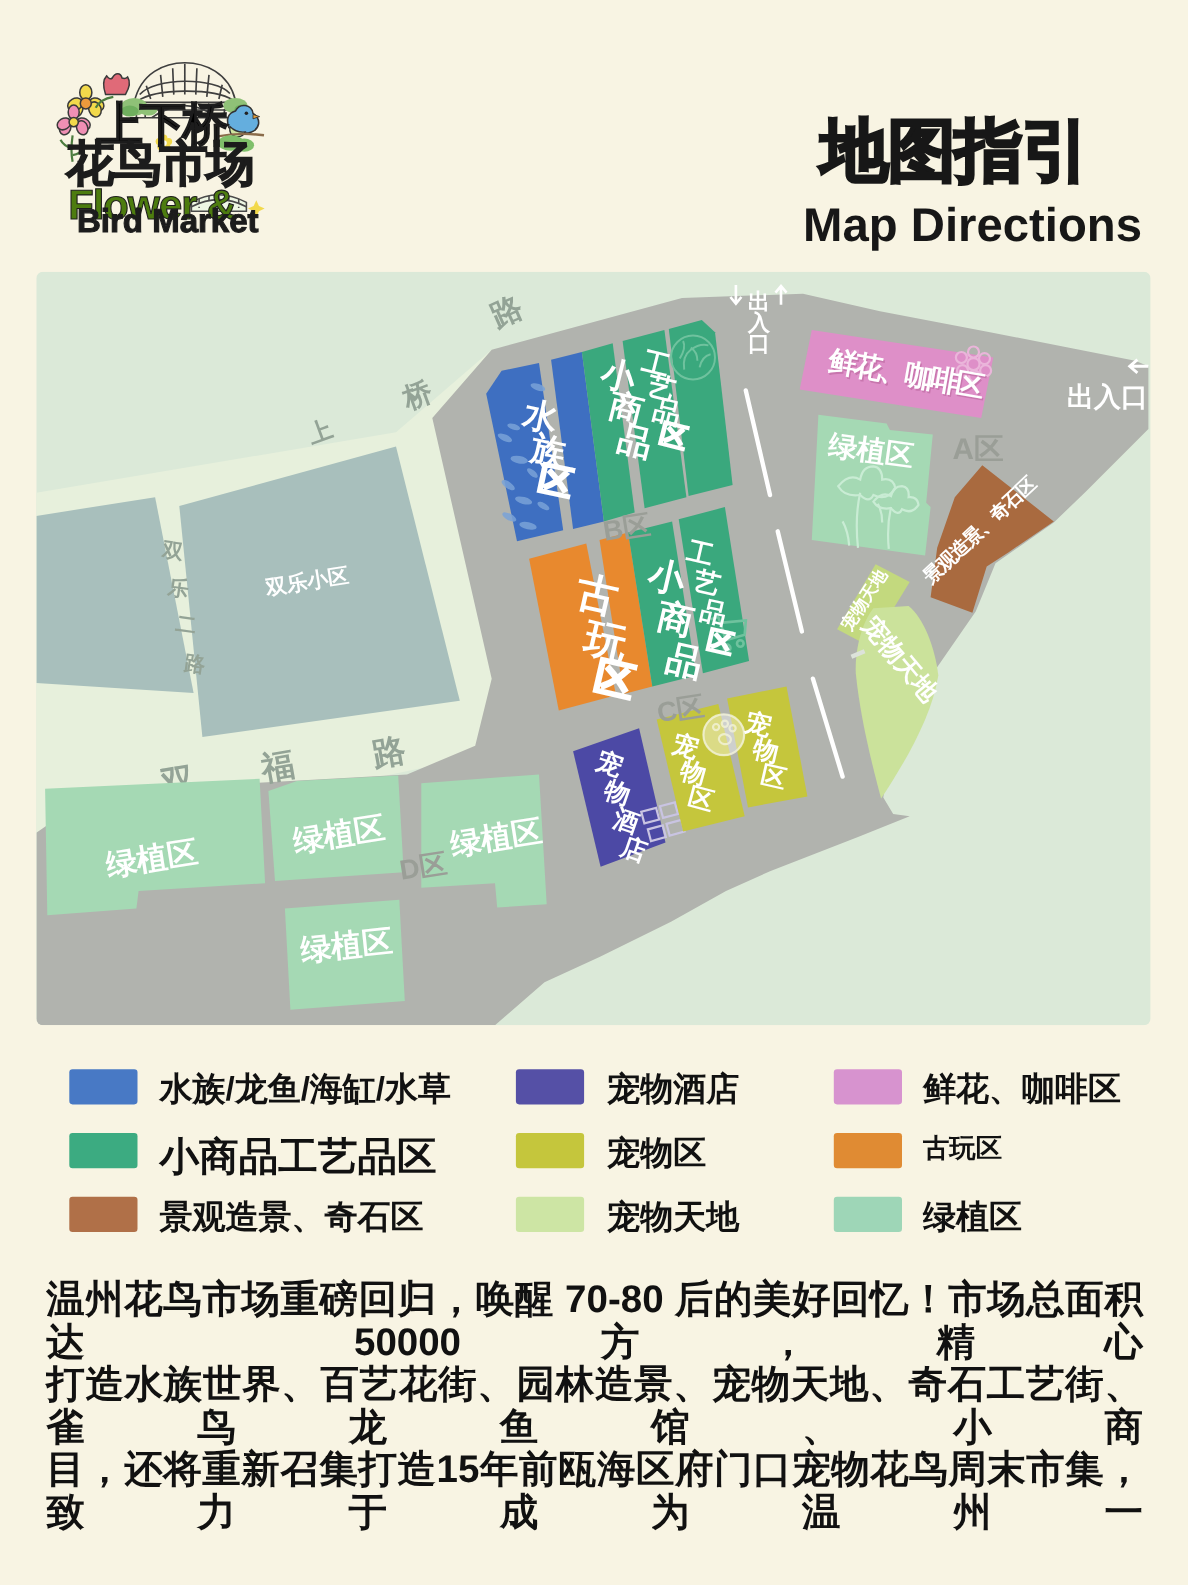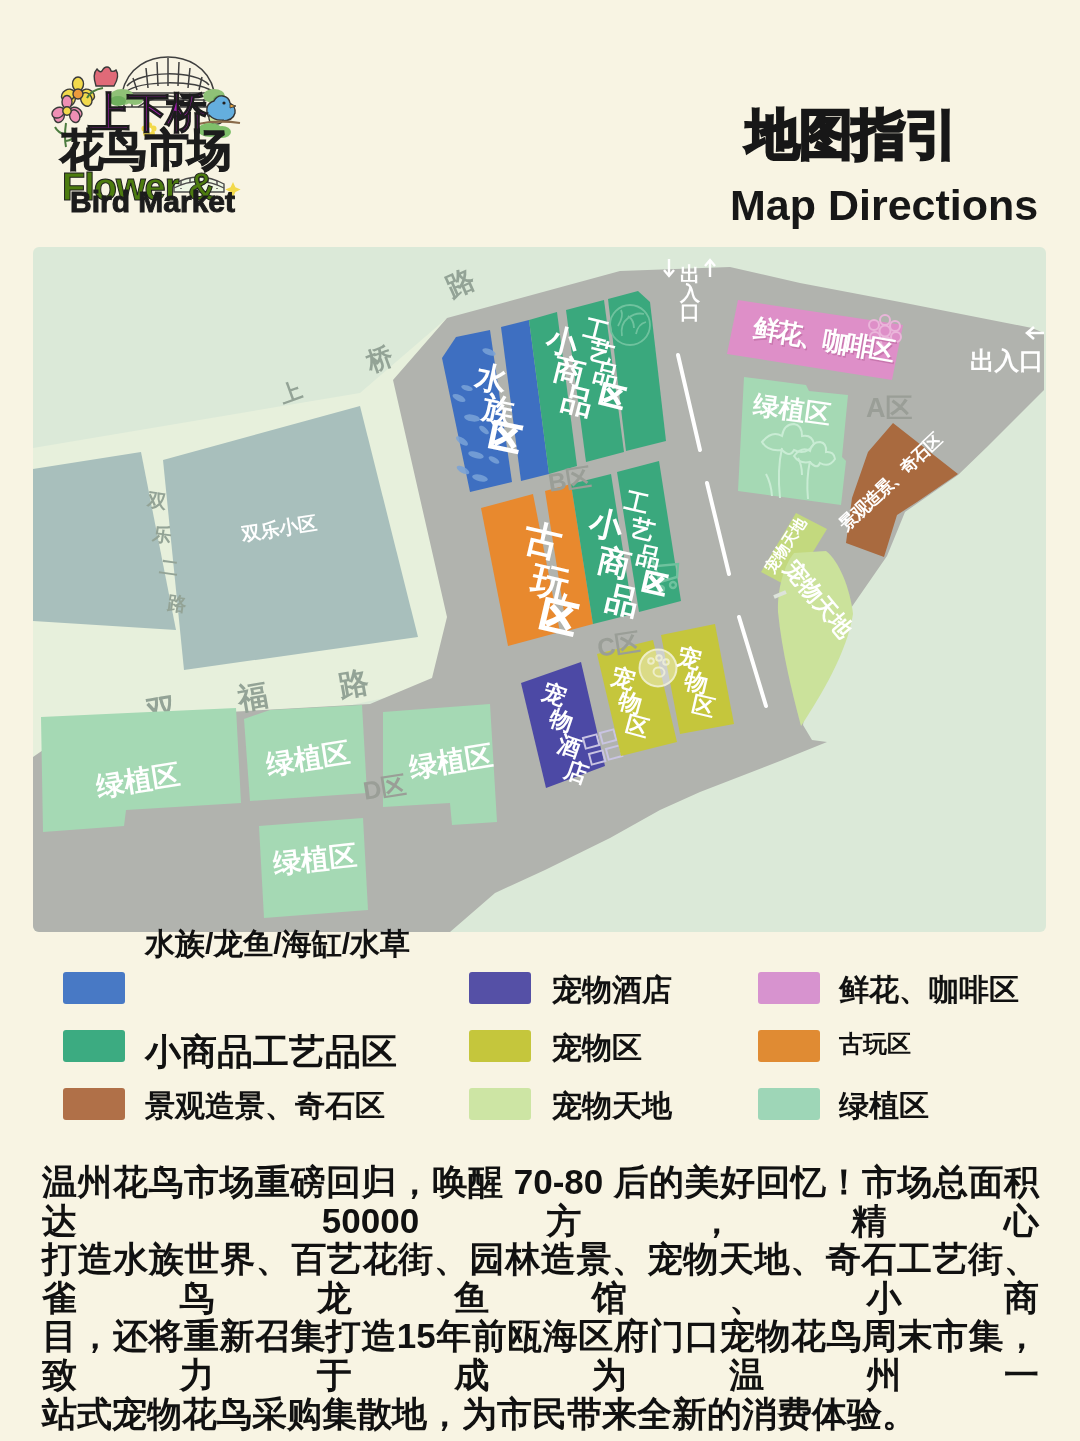--- a/index.html
+++ b/index.html
@@ -89,30 +89,30 @@
 
 <g stroke="#4a4a4a" stroke-width="1.4" fill="#eef7e4">
 <path d="M174,192 L174,184 Q198,170 224,184 L224,192 Z"></path>
 <path d="M181,189 L181,181 M190,187 L190,178 M199,186 L199,176 M208,187 L208,178 M217,189 L217,181"></path>
 <path d="M174,188 Q199,175 224,188"></path>
 </g>
 
 <path d="M233,182 l2.4,5.2 5.2,2.4 -5.2,2.4 -2.4,5.2 -2.4,-5.2 -5.2,-2.4 5.2,-2.4 z" fill="#f2d94b"></path>
 </svg>
 
-<div class="abs b" style="left:88px;top:92px;font-size:42px;line-height:1;color:#a21caf;letter-spacing:-3px;-webkit-text-stroke:1.2px #1c1c1c">上下桥</div>
+<div class="abs b" style="left:88px;top:92px;font-size:42px;line-height:1;color:#000000;letter-spacing:-3px;-webkit-text-stroke:1.2px #1c1c1c">上下桥</div>
 
 <div class="abs b" style="left:60px;top:128px;font-size:44px;line-height:1;color:#1c1c1c;letter-spacing:-1.5px;-webkit-text-stroke:1.2px #1c1c1c">花鸟市场</div>
 
 <div class="abs b" style="left:62px;top:168px;font-size:38px;line-height:1;color:#4d7c0f;letter-spacing:-1px;-webkit-text-stroke:1px #1c1c1c">Flower &amp;</div>
 
 <div class="abs b" style="left:70px;top:187px;font-size:30px;line-height:1;color:#1c1c1c;-webkit-text-stroke:1px #1c1c1c">Bird Market</div>
 </div>
 
-<div class="abs b" style="left:746px;top:107px;font-size:54px;line-height:1;color:#171717;-webkit-text-stroke:2.6px #171717;letter-spacing:-1px">地图指引</div>
+<div class="abs b" style="left:746px;top:107px;font-size:62px;line-height:1;color:#171717;-webkit-text-stroke:2.6px #171717;letter-spacing:-1px">地图指引</div>
 
 <div class="abs b" style="left:730px;top:184px;font-size:43px;line-height:1;color:#171717;letter-spacing:0px">Map Directions</div>
 
 <svg class="abs" style="left:33px;top:247px" width="1013" height="685" viewBox="33 247 1013 685" font-family="Liberation Sans,sans-serif">
 <defs>
 <clipPath id="mapclip">
         <rect x="33" y="247" width="1013" height="685" rx="6"></rect>
       </clipPath>
 </defs>
 
@@ -359,21 +359,21 @@
 <g stroke="#ffffff" stroke-width="2.6" fill="none">
 <path d="M1044,333 L1028,333 M1034,327 L1027,333 L1034,339"></path>
 </g>
 </g>
 </svg>
 
 <div id="legend" style="position:absolute;left:0;top:0;width:1080px">
 
 <div class="abs" style="left:63px;top:972px;width:62px;height:32px;background:#4879c5;border-radius:3px"></div>
 
-<div class="abs b" style="left:145px;top:924px;font-size:30px;color:#111;white-space:nowrap">水族/龙鱼/海缸/水草</div>
+<div class="abs b" style="left:145px;top:970px;font-size:30px;color:#111;white-space:nowrap">水族/龙鱼/海缸/水草</div>
 
 <div class="abs" style="left:469px;top:972px;width:62px;height:32px;background:#5550a6;border-radius:3px"></div>
 
 <div class="abs b" style="left:552px;top:970px;font-size:30px;color:#111;white-space:nowrap">宠物酒店</div>
 
 <div class="abs" style="left:758px;top:972px;width:62px;height:32px;background:#d793cf;border-radius:3px"></div>
 
 <div class="abs b" style="left:839px;top:970px;font-size:30px;color:#111;white-space:nowrap">鲜花、咖啡区</div>
 
 <div class="abs" style="left:63px;top:1030px;width:62px;height:32px;background:#3cab81;border-radius:3px"></div>
@@ -398,14 +398,13 @@
 
 <div class="abs" style="left:758px;top:1088px;width:62px;height:32px;background:#9ed6b7;border-radius:3px"></div>
 
 <div class="abs b" style="left:839px;top:1086px;font-size:30px;color:#111;white-space:nowrap">绿植区</div>
 </div>
 
 <div class="abs b" style="left:42px;top:1163px;width:997px;font-size:35px;line-height:38.6px;color:#111">
 <div style="text-align:justify;text-align-last:justify">温州花鸟市场重磅回归，唤醒 70-80 后的美好回忆！市场总面积达 50000 方，精心</div>
 <div style="text-align:justify;text-align-last:justify">打造水族世界、百艺花街、园林造景、宠物天地、奇石工艺街、雀鸟龙鱼馆、小商</div>
 <div style="text-align:justify;text-align-last:justify">目，还将重新召集打造15年前瓯海区府门口宠物花鸟周末市集，致力于成为温州一</div>
-<div>站式宠物花鸟采购集散地，为市民带来全新的消费体验。</div>
 </div>
 
 </body></html>

